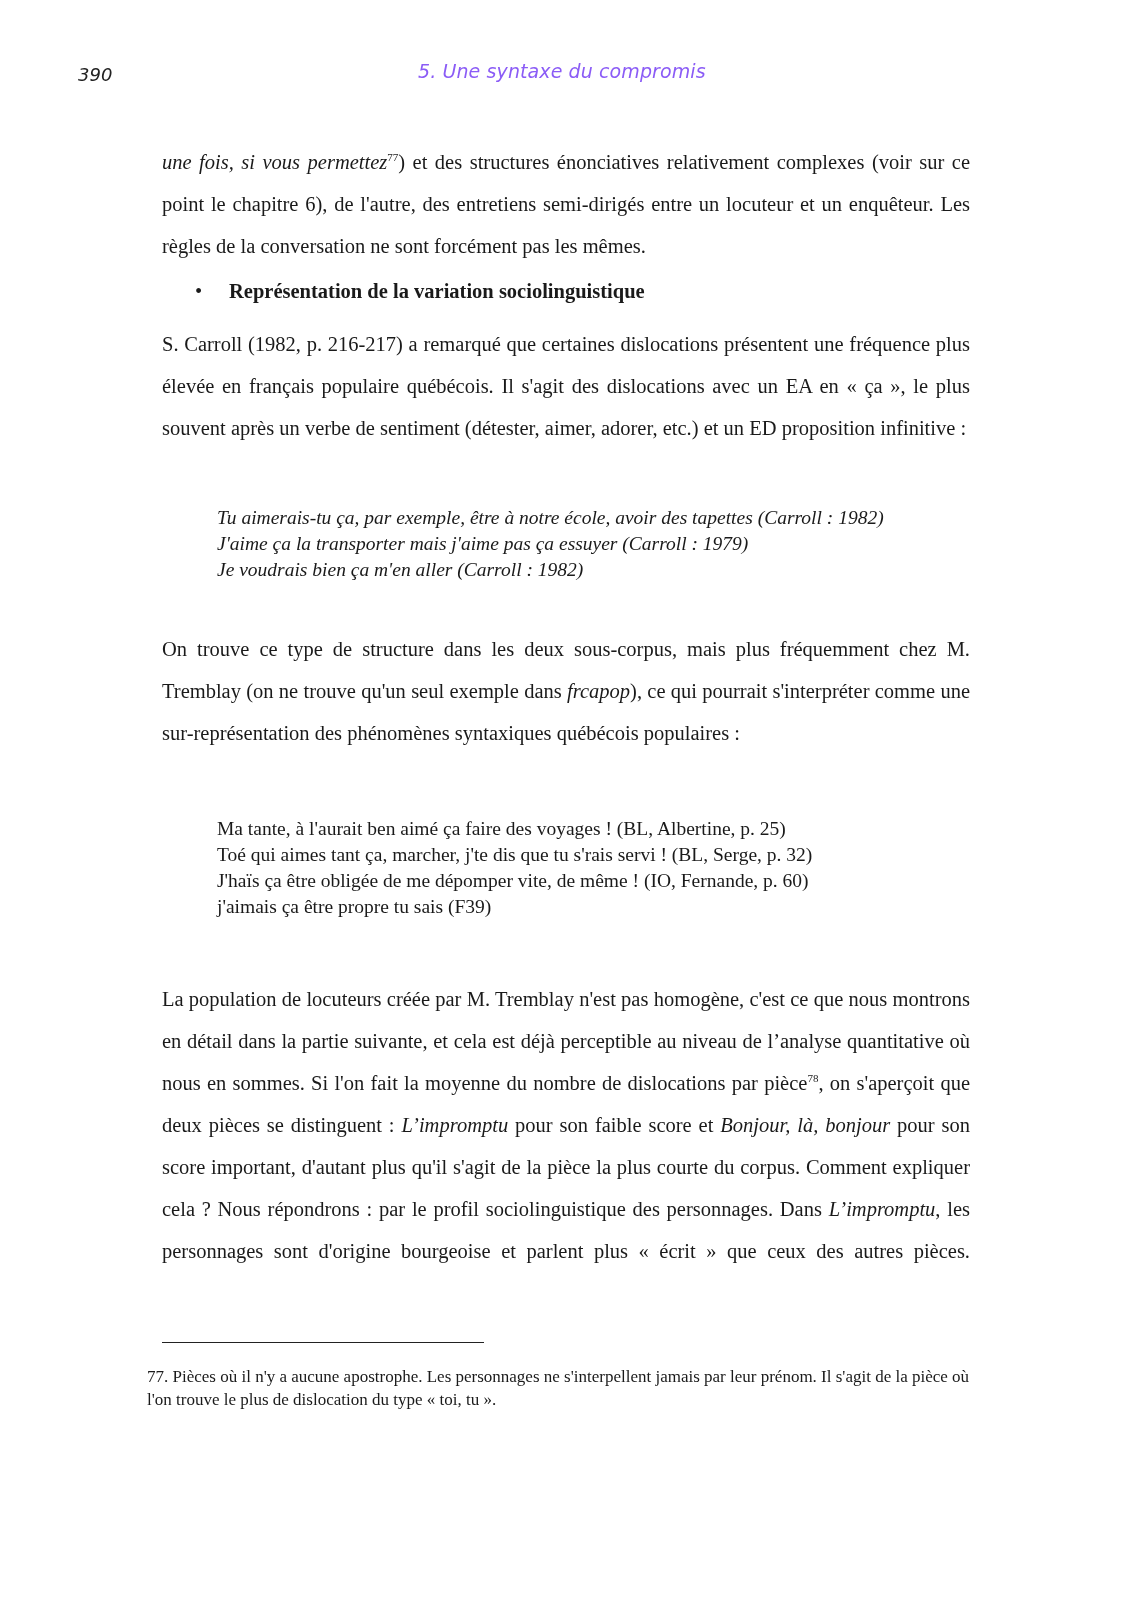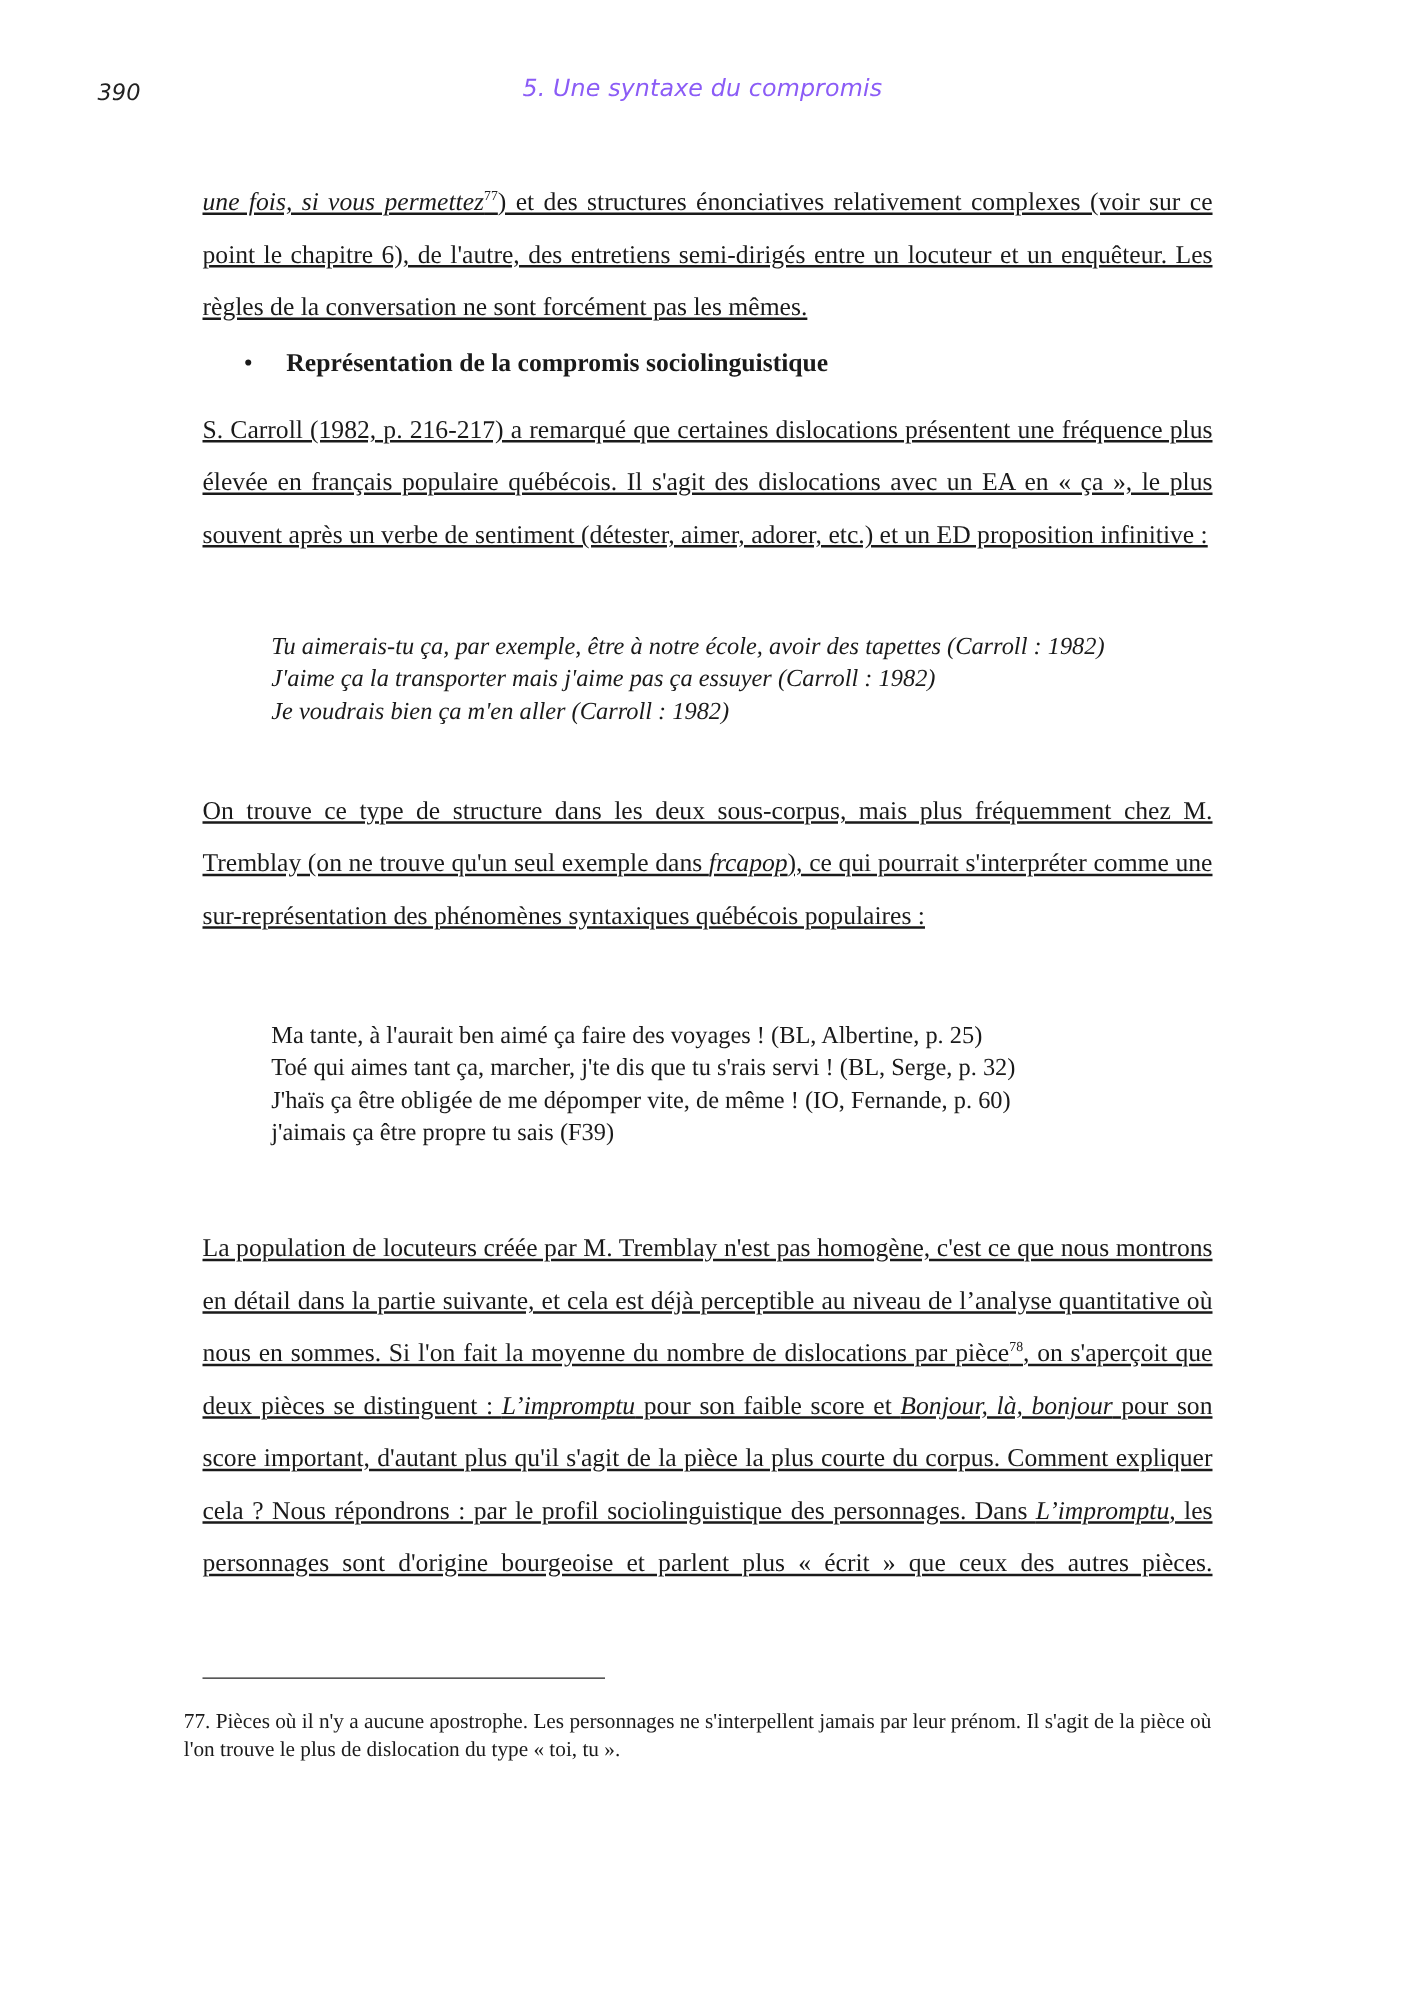--- a/index.html
+++ b/index.html
@@ -1,20 +1,20 @@
 <!DOCTYPE html>
 <html><head>
 <meta charset="utf-8">
 <style>
   html, body { margin: 0; padding: 0; background: #ffffff; }
   body { width: 1131px; height: 1600px; position: relative; overflow: hidden; color: #1a1a1a; font-family: "Liberation Serif", "DejaVu Serif", serif; }
   .header { position: absolute; top: 58px; left: 0; width: 1131px; height: 30px; font-style: italic; }
   .page-num { position: absolute; left: 78px; top: 6px; font-family: "DejaVu Sans", sans-serif; font-size: 18px; color: #222; }
   .running-title { position: absolute; left: 418px; top: 2px; font-family: "DejaVu Sans", sans-serif; font-size: 19px; color: #8b5cf6; letter-spacing: 0.1px; }
-  .body-text { position: absolute; left: 162px; width: 808px; font-size: 20.5px; line-height: 42px; text-align: justify; text-decoration: underline; }
+  .body-text { position: absolute; left: 162px; width: 808px; font-size: 20.5px; line-height: 42px; text-align: justify; }
   .body-text p { margin: 0; }
   .p1 { top: 141px; }
   .bullet-heading { position: absolute; top: 280px; left: 195px; font-size: 20.5px; font-weight: bold; }
   .bullet-heading .dot { display: inline-block; width: 34px; font-weight: normal; }
   .p2 { top: 323px; }
   .examples { position: absolute; left: 217px; width: 720px; font-size: 19.5px; line-height: 26px; }
   .ex1 { top: 505px; font-style: italic; }
   .p3 { top: 628px; }
   .ex2 { top: 816px; }
   .p4 { top: 978px; }
@@ -31,30 +31,30 @@
 <div class="header">
   <span class="page-num">390</span>
   <span class="running-title">5. Une syntaxe du compromis</span>
 </div>
 
 <div class="body-text p1">
   <p><em>une fois, si vous permettez</em><span class="sup">77</span><span>) et des structures énonciatives relativement complexes (voir sur ce point le chapitre 6), de l'autre, des entretiens semi-dirigés entre un locuteur et un enquêteur. Les règles de la conversation ne sont forcément pas les mêmes.</span></p>
 </div>
 
 <div class="bullet-heading">
-  <span class="dot">•</span><span>Représentation de la compromis sociolinguistique</span>
+  <span class="dot">•</span><span>Représentation de la variation sociolinguistique</span>
 </div>
 
 <div class="body-text p2">
   <p>S. Carroll (1982, p. 216-217) a remarqué que certaines dislocations présentent une fréquence plus élevée en français populaire québécois. Il s'agit des dislocations avec un EA en « ça », le plus souvent après un verbe de sentiment (détester, aimer, adorer, etc.) et un ED proposition infinitive :</p>
 </div>
 
 <div class="examples ex1">
   <div>Tu aimerais-tu ça, par exemple, être à notre école, avoir des tapettes (Carroll : 1982)</div>
-  <div>J'aime ça la transporter mais j'aime pas ça essuyer (Carroll : 1982)</div>
+  <div>J'aime ça la transporter mais j'aime pas ça essuyer (Carroll : 1979)</div>
   <div>Je voudrais bien ça m'en aller (Carroll : 1982)</div>
 </div>
 
 <div class="body-text p3">
   <p><span>On trouve ce type de structure dans les deux sous-corpus, mais plus fréquemment chez M. Tremblay (on ne trouve qu'un seul exemple dans </span><em>frcapop</em><span>), ce qui pourrait s'interpréter comme une sur-représentation des phénomènes syntaxiques québécois populaires :</span></p>
 </div>
 
 <div class="examples ex2">
   <div>Ma tante, à l'aurait ben aimé ça faire des voyages ! (BL, Albertine, p. 25)</div>
   <div>Toé qui aimes tant ça, marcher, j'te dis que tu s'rais servi ! (BL, Serge, p. 32)</div>

